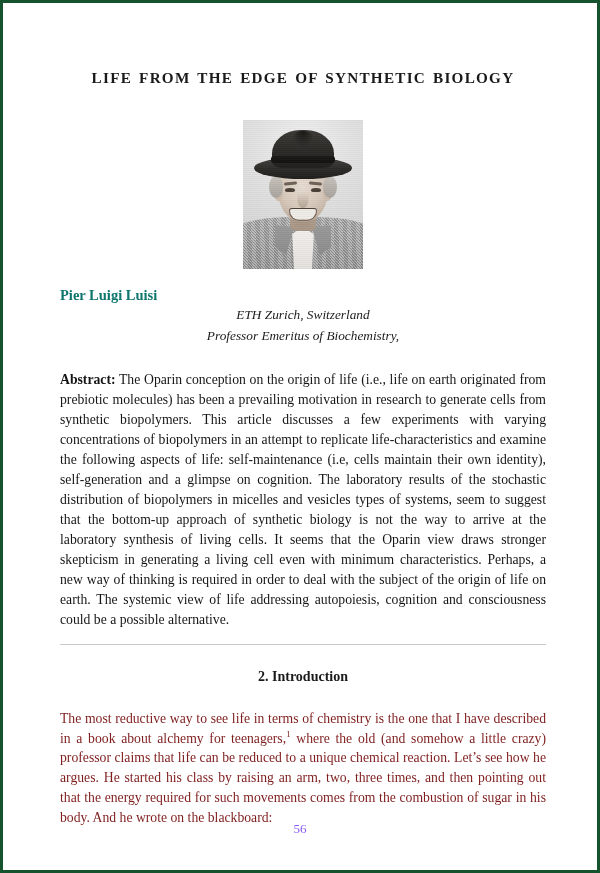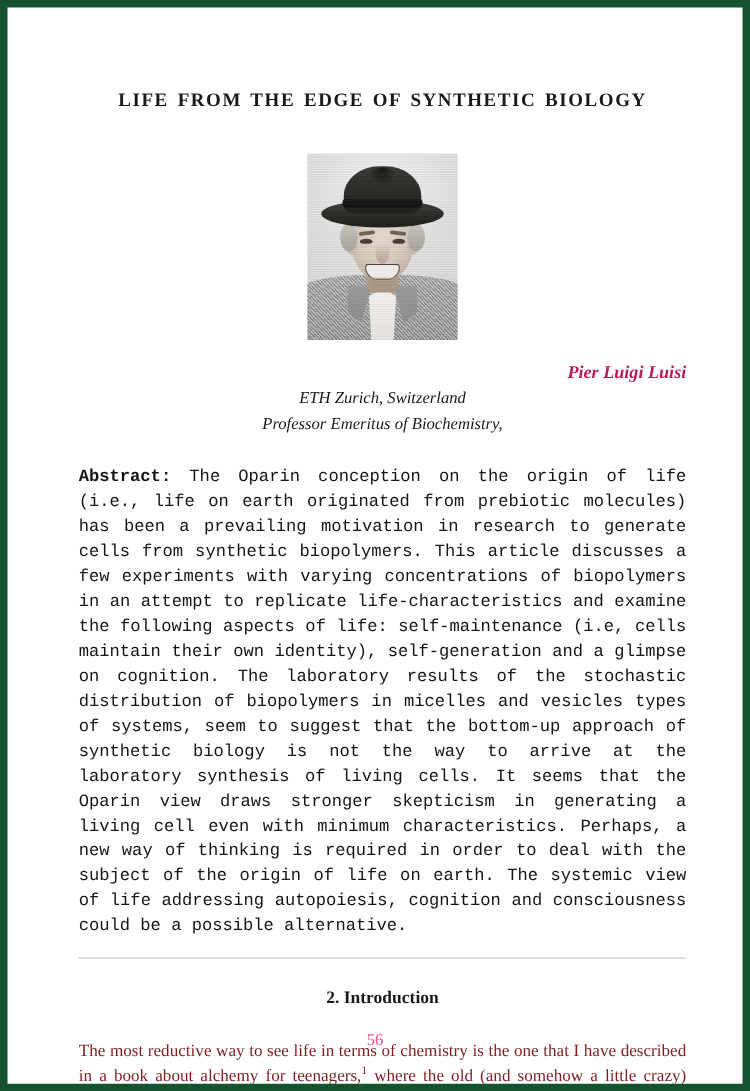--- a/index.html
+++ b/index.html
@@ -10,21 +10,21 @@
   body {
     font-family: "Liberation Serif", "DejaVu Serif", serif;
   }
   .page {
     position: relative;
     width: 600px;
     height: 873px;
     background: #ffffff;
     box-sizing: border-box;
     overflow: hidden;
-    border: 6px solid #14532d;
+    border: 3px solid #14532d;
     margin: 0;
   }
   .content {
     position: absolute;
     left: 57px;
     top: 0;
     width: 486px;
   }
 
   
@@ -222,26 +222,25 @@
     inset: 0;
     background:
       repeating-linear-gradient(0deg, rgba(0,0,0,.035) 0 1px, rgba(255,255,255,.02) 1px 2px);
     pointer-events: none;
   }
 
   
   .author-name {
     margin: 0;
     padding-top: 17px;
-    text-align: right;
+    text-align: left;
     font-weight: bold;
     font-size: 14.5px;
-    color: #be185d;
+    color: #0f766e;
     line-height: 1.35;
-    font-style: italic;
   }
   .author-affil {
     margin: 0;
     padding-top: 3px;
     text-align: center;
     font-style: italic;
     font-size: 13.3px;
     color: #1a1a1a;
     line-height: 1.34;
   }
@@ -249,21 +248,20 @@
   
   .abstract {
     margin: 0;
     padding-top: 26px;
     text-align: justify;
     text-justify: inter-word;
     font-size: 13.7px;
     line-height: 1.455;
     color: #151515;
     hyphens: none;
-    font-family: Liberation Mono, monospace;
   }
   .abstract-label {
     font-weight: bold;
   }
 
   
   .divider {
     margin: 0;
     margin-top: 14px;
     border: 0;
@@ -299,21 +297,21 @@
   }
 
   
   .folio {
     position: absolute;
     left: 0;
     right: 0;
     top: 818px;
     text-align: center;
     font-size: 13.2px;
-    color: #ec4899;
+    color: #8b5cf6;
   }
 </style>
 </head>
 <body>
 
 <div class="page">
 
   <div class="content">
 
     <h1 class="doc-title">LIFE FROM THE EDGE OF SYNTHETIC BIOLOGY</h1>

